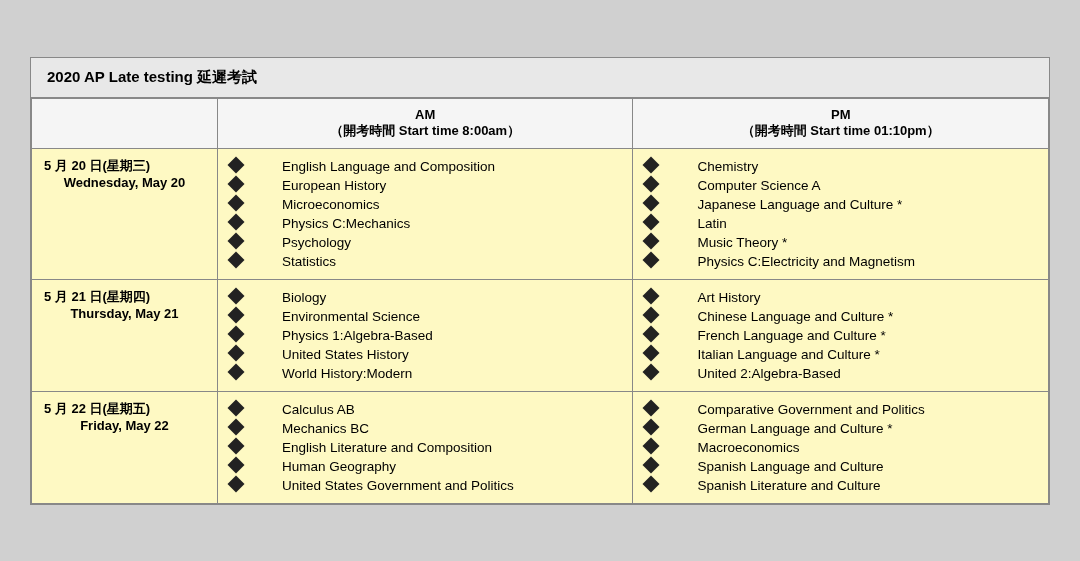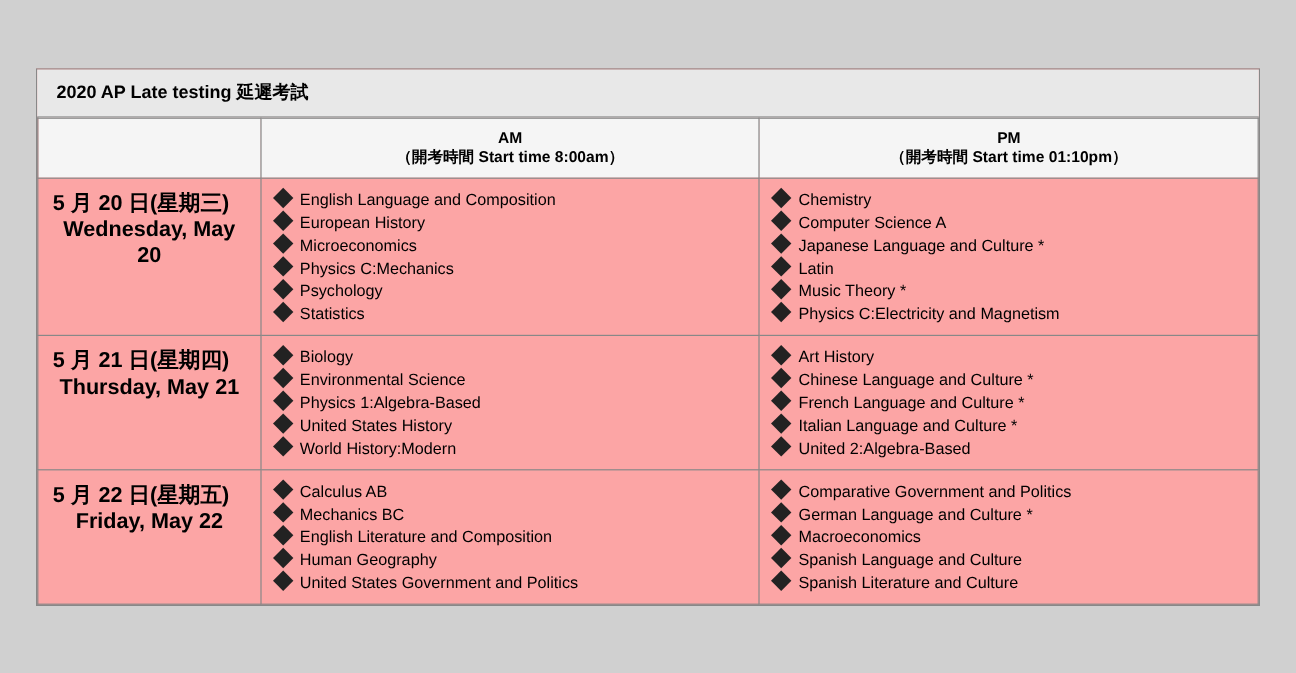--- a/index.html
+++ b/index.html
@@ -5,21 +5,21 @@
     * { box-sizing: border-box; margin: 0; padding: 0; }
     body {
       background: #d0d0d0;
       display: flex;
       justify-content: center;
       align-items: center;
       min-height: 100vh;
       font-family: Arial, sans-serif;
     }
     .card {
-      background: #fca5a5;
+      background: #fef9c3;
       border: 1.5px solid #888;
       width: 1020px;
       padding: 0;
     }
     .title-row {
       background: #e8e8e8;
       border-bottom: 1.5px solid #888;
       padding: 10px 16px;
       font-size: 15px;
       font-weight: bold;
@@ -35,21 +35,21 @@
       font-size: 13.5px;
     }
     th {
       background: #f5f5f5;
       font-weight: bold;
       font-size: 13px;
     }
     .date-cell {
       width: 170px;
       font-weight: bold;
-      font-size: 18px;
+      font-size: 13px;
       vertical-align: top;
     }
     .date-line1 { display: block; }
     .date-line2 { display: block; text-align: center; }
     .subject-list {
       list-style: none;
       padding: 0;
       margin: 0;
     }
     .subject-list li {
@@ -61,21 +61,21 @@
     .diamond {
       display: inline-block;
       width: 12px;
       height: 12px;
       background: #222;
       transform: rotate(45deg);
       margin-right: 8px;
       flex-shrink: 0;
       margin-top: 2px;
     }
-    .subject-text { flex: 1; }
+    .subject-text { flex: 1; margin-left: 32px; }
     .col-am { width: 380px; }
     .col-pm { width: 380px; }
     .header-main { font-weight: bold; }
     .header-sub { font-weight: bold; }
   </style>
 </head>
 <body>
 
 <div class="card">
   <div class="title-row">

